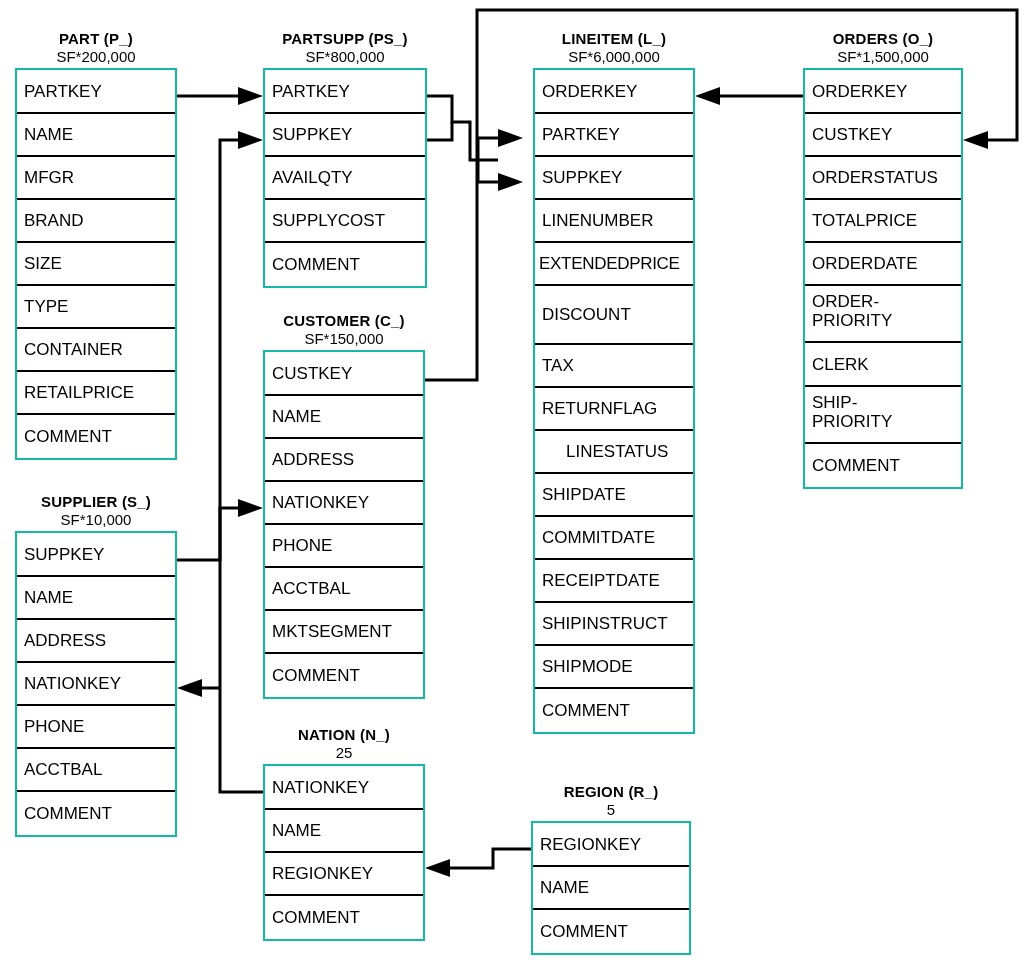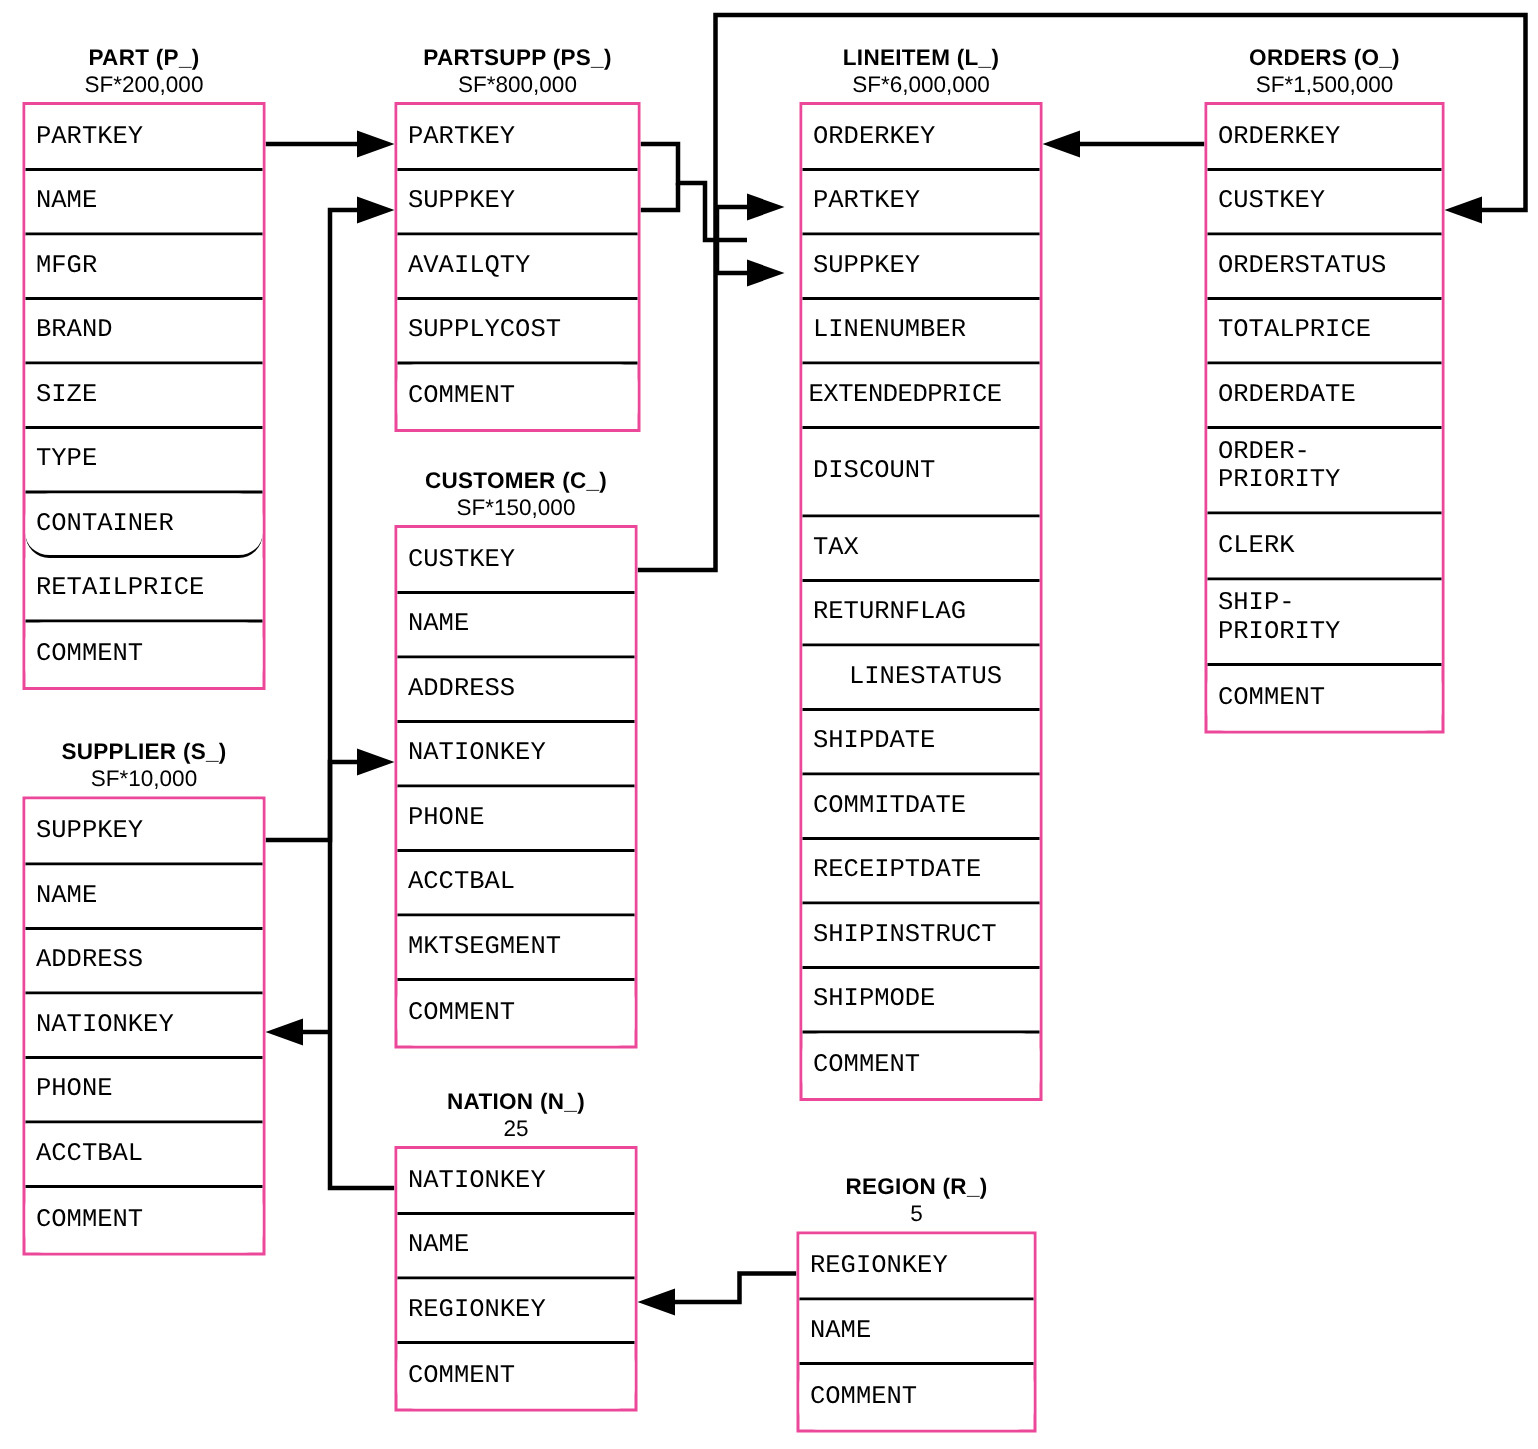--- a/index.html
+++ b/index.html
@@ -13,23 +13,22 @@
   .entity{position:absolute;}
   .entity-title{
     font-size:15px;font-weight:bold;text-align:center;
     letter-spacing:0.2px;line-height:18px;white-space:nowrap;
   }
   .entity-count{
     font-size:15px;font-weight:normal;text-align:center;
     line-height:18px;white-space:nowrap;
   }
   .table-box{
-    border:2px solid #ec4899;background:#fff;box-sizing:border-box;
+    border:2px solid #14b8a6;background:#fff;box-sizing:border-box;
     margin-top:2px;
-    font-family:Liberation Mono, monospace;
   }
   .field{
     border-bottom:2px solid #000;box-sizing:border-box;
     display:flex;align-items:center;
     padding-left:7px;font-size:17px;line-height:19px;
     white-space:nowrap;background:#fff;
   }
   .field:last-child{border-bottom:none;border-radius:12px;}
   .field.two-line{display:block;padding-top:6px;}
   .field.two-line span{display:block;}
@@ -91,21 +90,21 @@
   <div class="entity" style="left:15px;top:30px;width:162px;">
     <div class="entity-title">PART (P_)</div>
     <div class="entity-count">SF*200,000</div>
     <div class="table-box">
       <div class="field" style="height:44px;">PARTKEY</div>
       <div class="field" style="height:43px;">NAME</div>
       <div class="field" style="height:43px;">MFGR</div>
       <div class="field" style="height:43px;">BRAND</div>
       <div class="field" style="height:43px;">SIZE</div>
       <div class="field" style="height:43px;">TYPE</div>
-      <div class="field" style="height:43px;border-radius:16px;">CONTAINER</div>
+      <div class="field" style="height:43px;">CONTAINER</div>
       <div class="field" style="height:43px;">RETAILPRICE</div>
       <div class="field" style="height:43px;">COMMENT</div>
     </div>
   </div>
 
   <div class="entity" style="left:263px;top:30px;width:164px;">
     <div class="entity-title">PARTSUPP (PS_)</div>
     <div class="entity-count">SF*800,000</div>
     <div class="table-box">
       <div class="field" style="height:44px;">PARTKEY</div>

